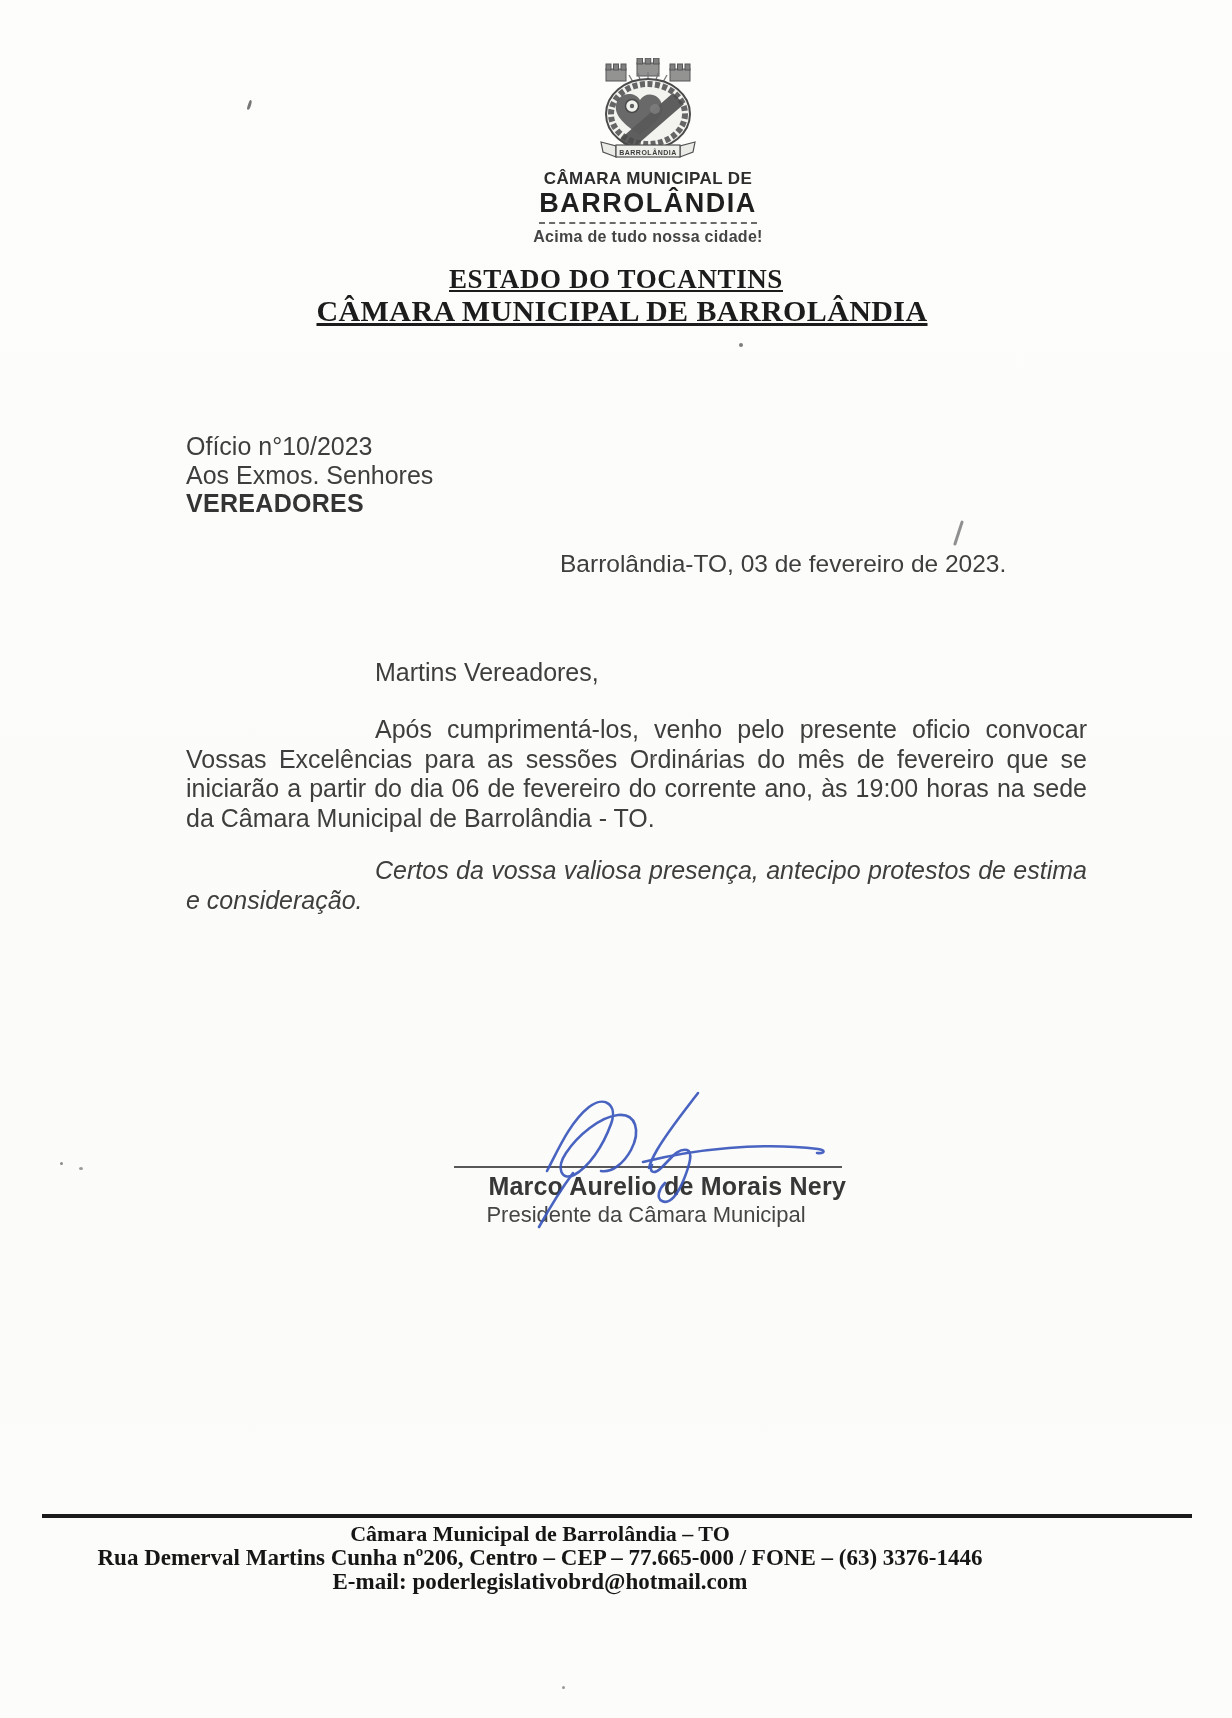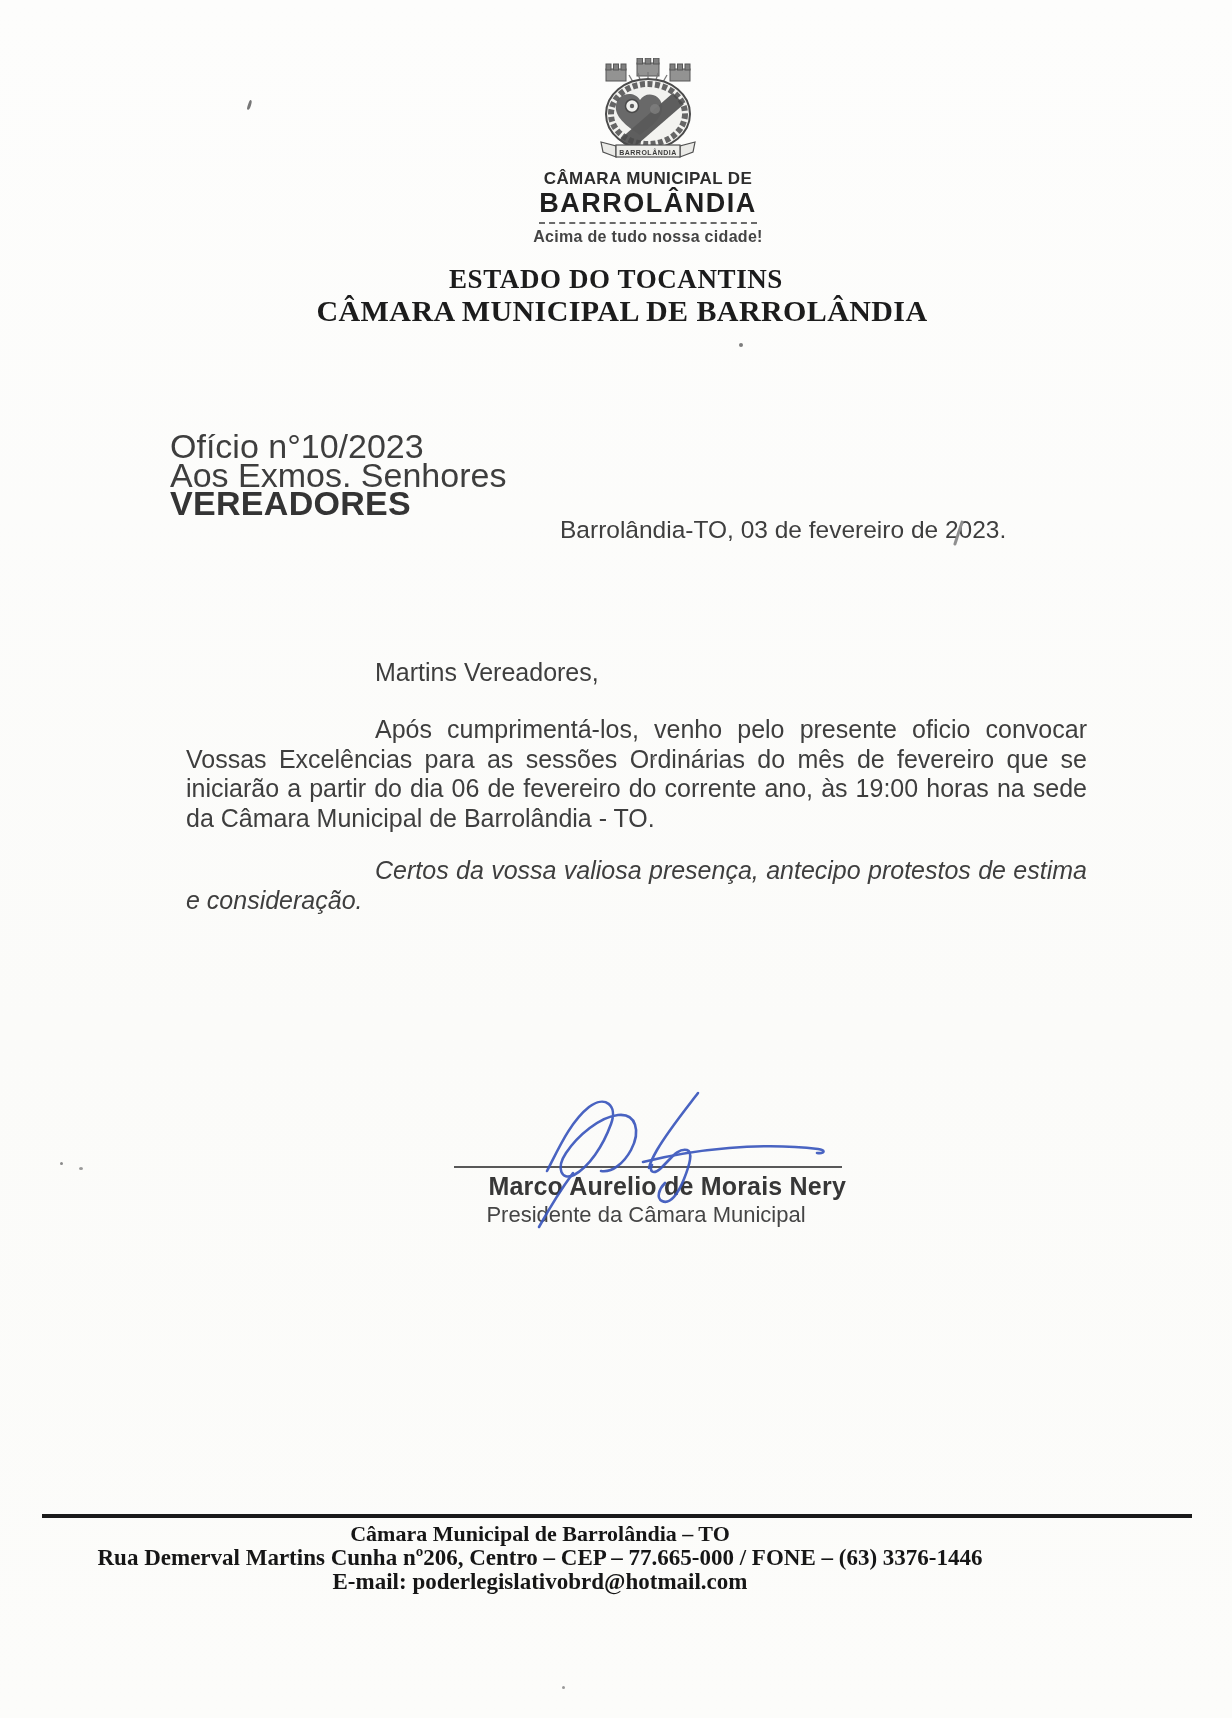--- a/index.html
+++ b/index.html
@@ -10,28 +10,28 @@
   }
   
   .letterhead{position:absolute;top:58px;left:498px;width:300px;display:flex;flex-direction:column;align-items:center;}
   .seal{filter:blur(.3px);opacity:.93;}
   .org1{margin-top:7px;font-size:17px;font-weight:bold;color:#2d2d2d;letter-spacing:.4px;}
   .org2{margin-top:1px;font-size:27px;line-height:1;font-weight:bold;color:#1f1f1f;letter-spacing:1.5px;}
   .dash-rule{width:218px;height:0;border-bottom:2px dashed #6a6a6a;margin-top:5px;}
   .tagline{margin-top:4px;font-size:16px;font-weight:bold;color:#444;letter-spacing:.3px;}
   
   .doc-header{position:absolute;top:264px;left:0;width:1232px;text-align:center;
-    font-family:"Liberation Serif","DejaVu Serif",serif;color:#1c1c1c;}
+    font-family:"Liberation Serif","DejaVu Serif",serif;color:#1c1c1c;text-decoration:underline;}
   .h1{font-size:27px;font-weight:bold;letter-spacing:.6px;line-height:30px;}
   .h2{font-size:30px;font-weight:bold;letter-spacing:.4px;line-height:33px;padding-left:12px;}
   
-  .ref{position:absolute;left:170px;top:432px;font-size:34px;line-height:28.5px;color:#3e3e3e;}
+  .ref{position:absolute;left:186px;top:432px;font-size:25px;line-height:28.5px;color:#3e3e3e;}
   .ref-bold{font-weight:bold;color:#343434;letter-spacing:.3px;}
   
-  .dateline{position:absolute;left:560px;top:516px;font-size:24.5px;color:#3e3e3e;}
+  .dateline{position:absolute;left:560px;top:550px;font-size:24.5px;color:#3e3e3e;}
   
   .salutation{position:absolute;left:375px;top:658px;font-size:25px;color:#3e3e3e;}
   .para{position:absolute;left:186px;width:901px;margin:0;font-size:25px;line-height:29.5px;
     color:#3e3e3e;text-align:justify;text-indent:189px;}
   .para1{top:715px;}
   .para2{top:856px;font-style:italic;}
   
   .ink{position:absolute;left:440px;top:1080px;width:420px;height:160px;z-index:3;}
   .sig-line{position:absolute;left:454px;top:1166px;width:388px;height:0;border-top:2px solid #585858;z-index:1;}
   .sig-name{position:absolute;left:446px;top:1172px;width:400px;text-align:right;

